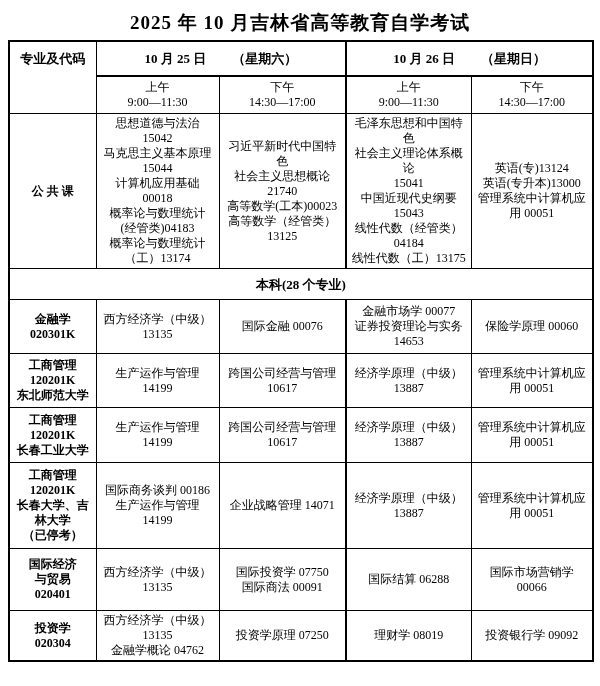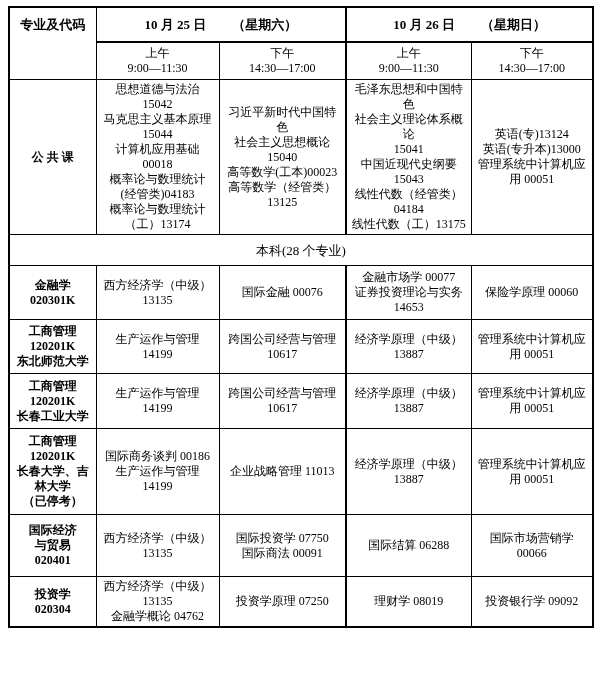--- a/index.html
+++ b/index.html
@@ -44,28 +44,29 @@
   tr.r5 td{height:57px;}
   tr.r6 td{height:43px;}
   
   td.hb{border-bottom-width:2px;}
   td.ml{border-left-width:2px;}
   
   .pre{white-space:pre-line;margin-top:45px;}
   .lab{font-weight:bold;white-space:pre-line;}
   td.day{font-weight:bold;font-size:13px;}
   td.corner{vertical-align:top;padding-top:9px;font-weight:bold;font-size:13px;}
-  td.section{font-weight:normal;font-size:13px;}
+  td.section{font-weight:bold;font-size:13px;}
 </style>
 </head>
 <body>
 
 <div class="page">
 
   <div class="title">
+    <div>2025 年 10 月吉林省高等教育自学考试</div>
   </div>
 
   <table>
     <colgroup>
       <col class="c1">
         <col class="c2">
         <col class="c3">
         <col class="c4">
         <col class="c5">
     </colgroup>
@@ -91,21 +92,21 @@
         <td class="pre">思想道德与法治 15042
 马克思主义基本原理
 15044
 计算机应用基础 00018
 概率论与数理统计
 (经管类)04183
 概率论与数理统计
 （工）13174</td>
         <td class="pre">习近平新时代中国特色
 社会主义思想概论
-15040
+21740
 高等数学(工本)00023
 高等数学（经管类）
 13125</td>
         <td class="pre ml">毛泽东思想和中国特色
 社会主义理论体系概论
 15041
 中国近现代史纲要
 15043
 线性代数（经管类）
 04184
@@ -159,21 +160,21 @@
       </tr>
 
       <tr class="r4">
         <td class="lab">工商管理
 120201K
 长春大学、吉
 林大学
 （已停考）</td>
         <td class="pre">国际商务谈判 00186
 生产运作与管理 14199</td>
-        <td class="pre">企业战略管理 11013</td>
+        <td class="pre">企业战略管理 14071</td>
         <td class="pre ml">经济学原理（中级）
 13887</td>
         <td class="pre">管理系统中计算机应
 用 00051</td>
       </tr>
 
       <tr class="r5">
         <td class="lab">国际经济
 与贸易
 020401</td>

